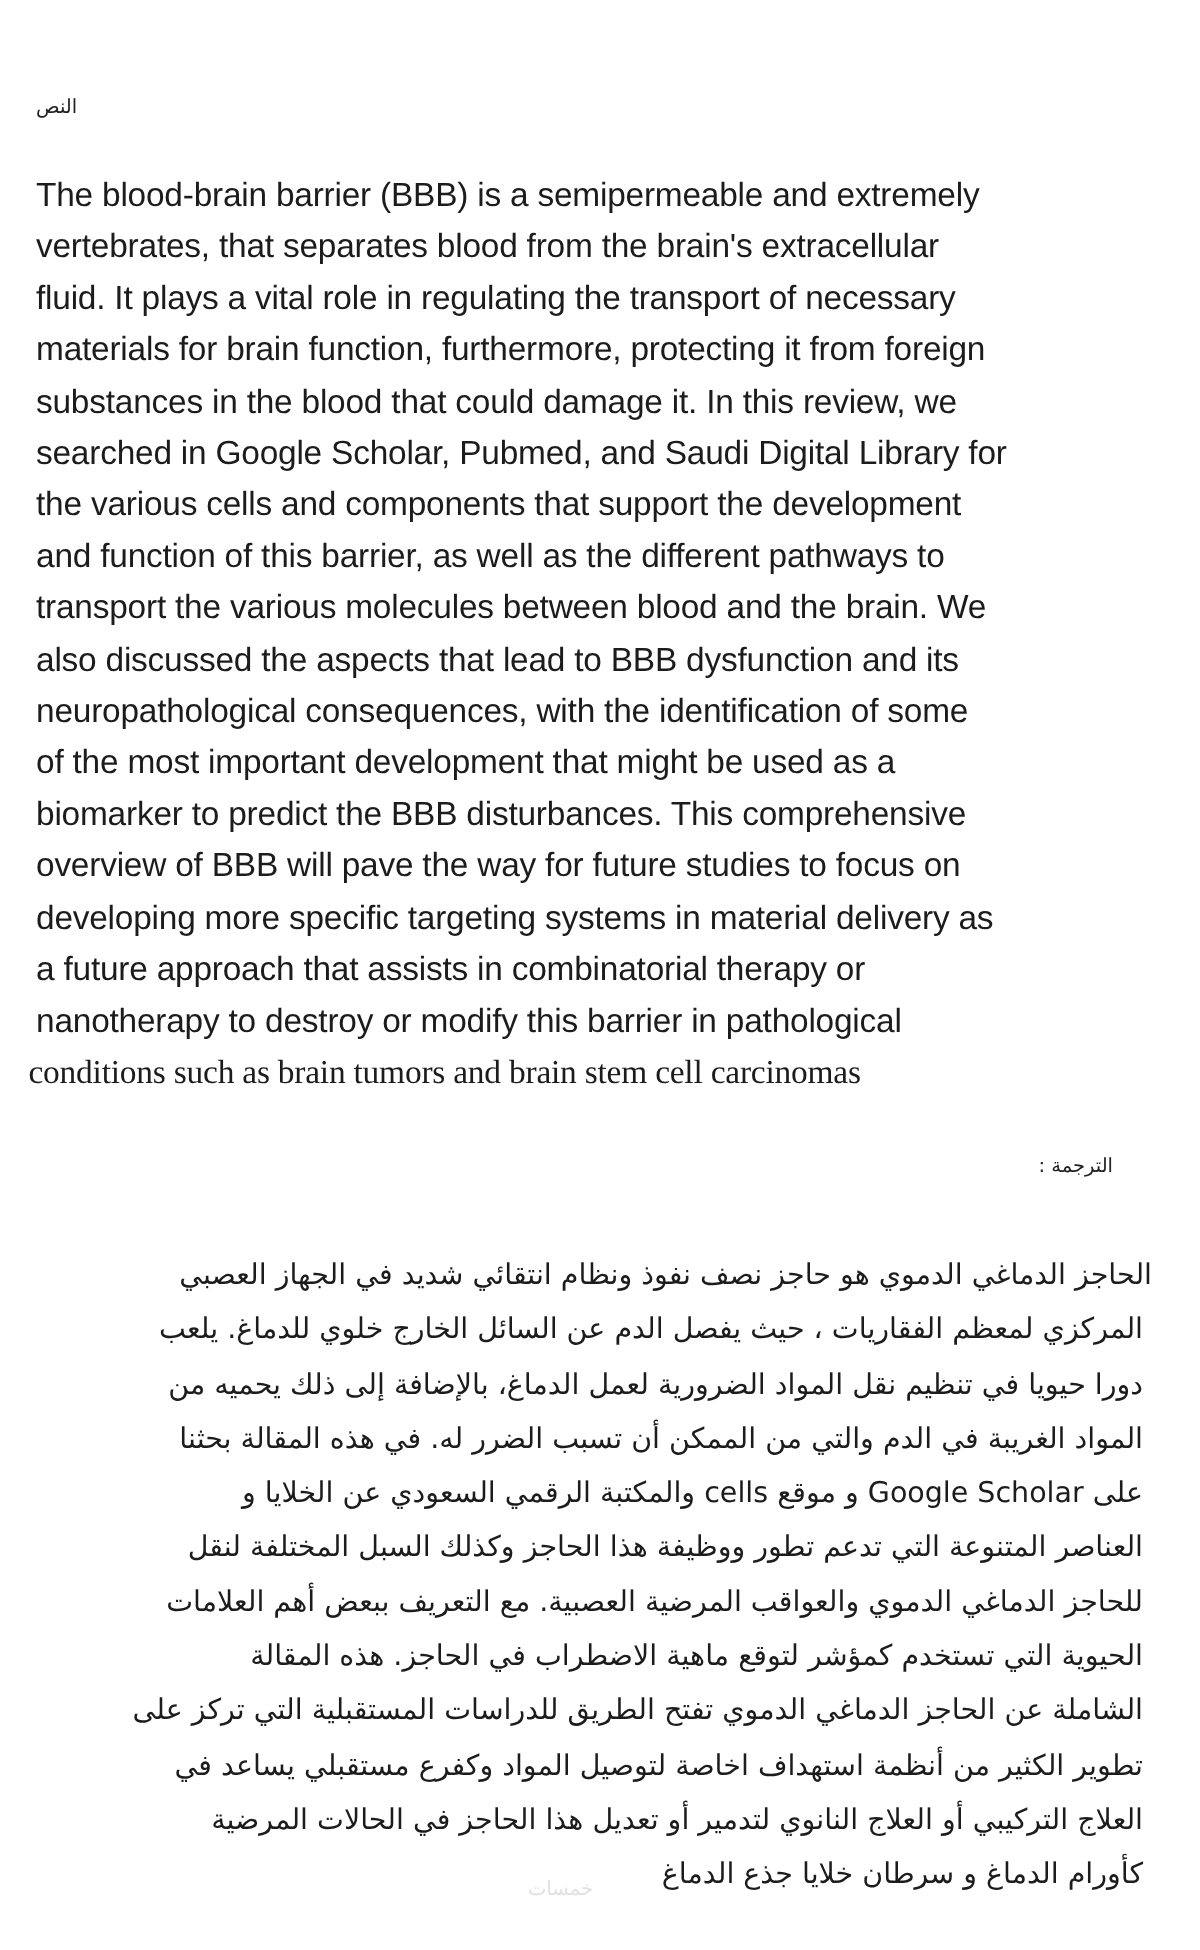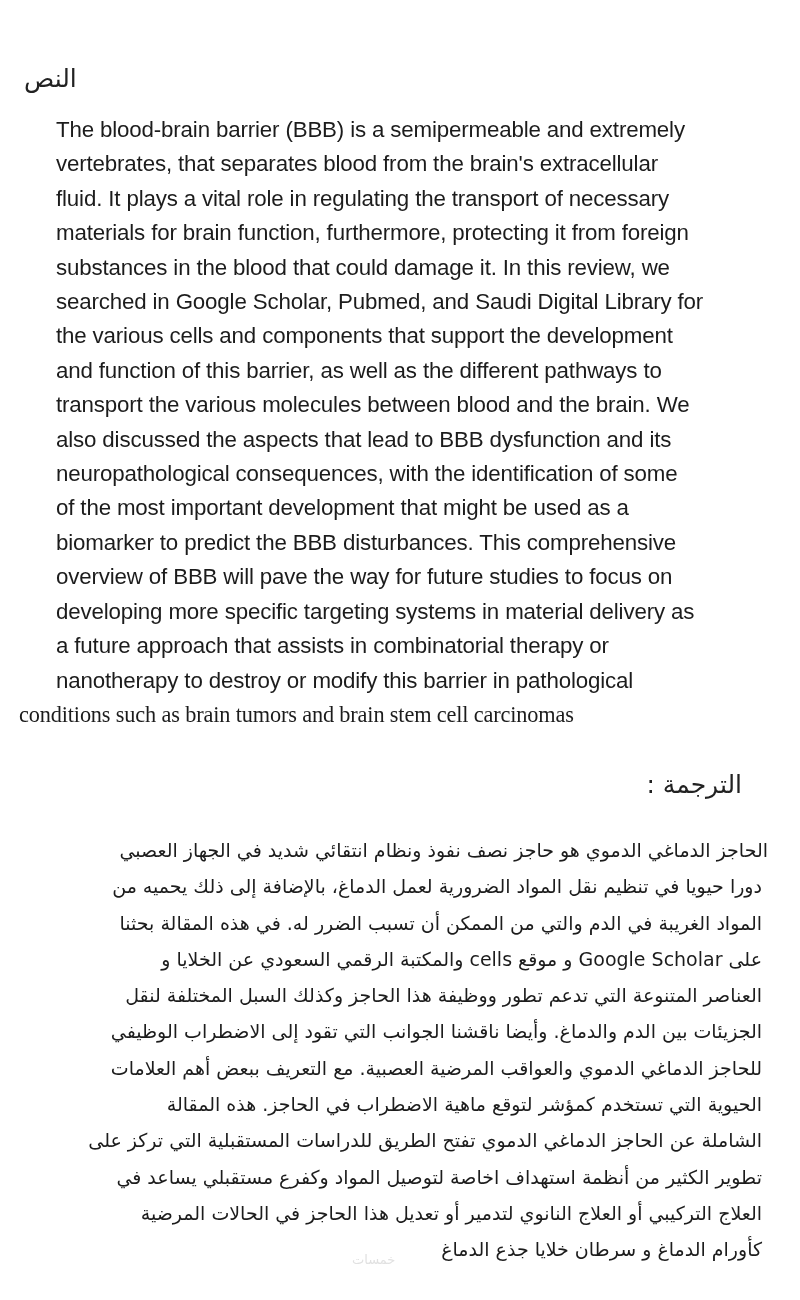--- a/index.html
+++ b/index.html
@@ -16,21 +16,21 @@
     }
     .page {
       position: absolute;
       left: 0; top: 0;
       width: 800px;
       height: 1300px;
     }
     .ar-heading {
       position: absolute;
       font-family: "DejaVu Sans", sans-serif;
-      font-size: 25px;
+      font-size: 13px;
       color: #222;
       direction: rtl;
       white-space: nowrap;
     }
     #source-heading {
       left: 24px;
       top: 64px;
       direction: rtl;
       text-align: left;
     }
@@ -45,21 +45,20 @@
       width: 740px;
       font-family: "Liberation Sans", sans-serif;
       font-size: 22.3px;
       line-height: 34.4px;
       color: #1c1c1c;
       letter-spacing: -0.15px;
     }
     .en-body .line {
       display: block;
       white-space: nowrap;
-      margin-left: 32px;
     }
     .en-body .line.outdent {
       margin-left: -5px;
       font-family: Liberation Serif, serif;
     }
     .ar-body {
       position: absolute;
       right: 32px;
       top: 832px;
       width: 760px;
@@ -113,25 +112,25 @@
     <span class="line">developing more specific targeting systems in material delivery as</span>
     <span class="line">a future approach that assists in combinatorial therapy or</span>
     <span class="line">nanotherapy to destroy or modify this barrier in pathological</span>
     <span class="line outdent">conditions such as brain tumors and brain stem cell carcinomas</span>
   </div>
 
   <div id="translation-heading" class="ar-heading">الترجمة :</div>
 
   <div class="ar-body">
     <span class="line">الحاجز الدماغي الدموي هو حاجز نصف نفوذ ونظام انتقائي شديد في الجهاز العصبي</span>
+    <span class="line indent">المركزي لمعظم الفقاريات ، حيث يفصل الدم عن السائل الخارج خلوي للدماغ. يلعب</span>
     <span class="line indent">دورا حيويا في تنظيم نقل المواد الضرورية لعمل الدماغ، بالإضافة إلى ذلك يحميه من</span>
     <span class="line indent">المواد الغريبة في الدم والتي من الممكن أن تسبب الضرر له. في هذه المقالة بحثنا</span>
     <span class="line indent">على Google Scholar و موقع cells والمكتبة الرقمي السعودي عن الخلايا و</span>
     <span class="line indent">العناصر المتنوعة التي تدعم تطور ووظيفة هذا الحاجز وكذلك السبل المختلفة لنقل</span>
-    <span class="line indent">الجزيئات بين الدم والدماغ. وأيضا ناقشنا الجوانب التي تقود إلى الاضطراب الوظيفي</span>
     <span class="line indent">للحاجز الدماغي الدموي والعواقب المرضية العصبية. مع التعريف ببعض أهم العلامات</span>
     <span class="line indent">الحيوية  التي تستخدم كمؤشر لتوقع ماهية الاضطراب في الحاجز. هذه المقالة</span>
     <span class="line indent">الشاملة عن الحاجز الدماغي الدموي تفتح الطريق للدراسات المستقبلية التي تركز على</span>
     <span class="line indent">تطوير الكثير من أنظمة استهداف اخاصة لتوصيل المواد وكفرع مستقبلي يساعد في</span>
     <span class="line indent">العلاج التركيبي أو العلاج النانوي لتدمير أو تعديل هذا الحاجز في الحالات المرضية</span>
     <span class="line indent">كأورام الدماغ و سرطان خلايا جذع الدماغ</span>
   </div>
 
   <div class="watermark">خمسات</div>
 

